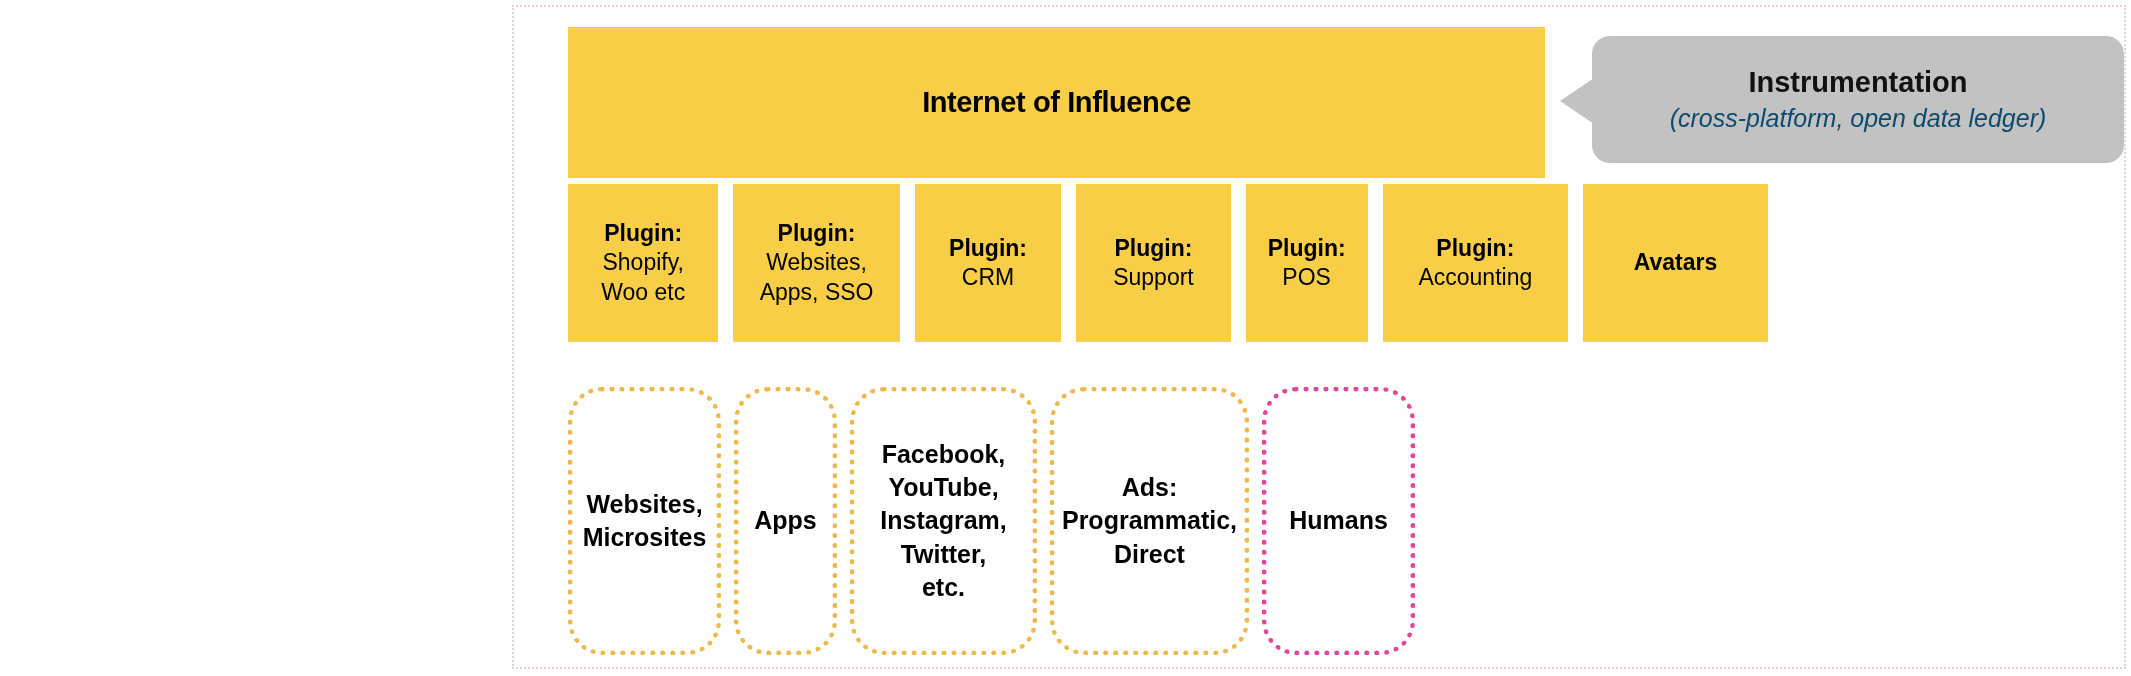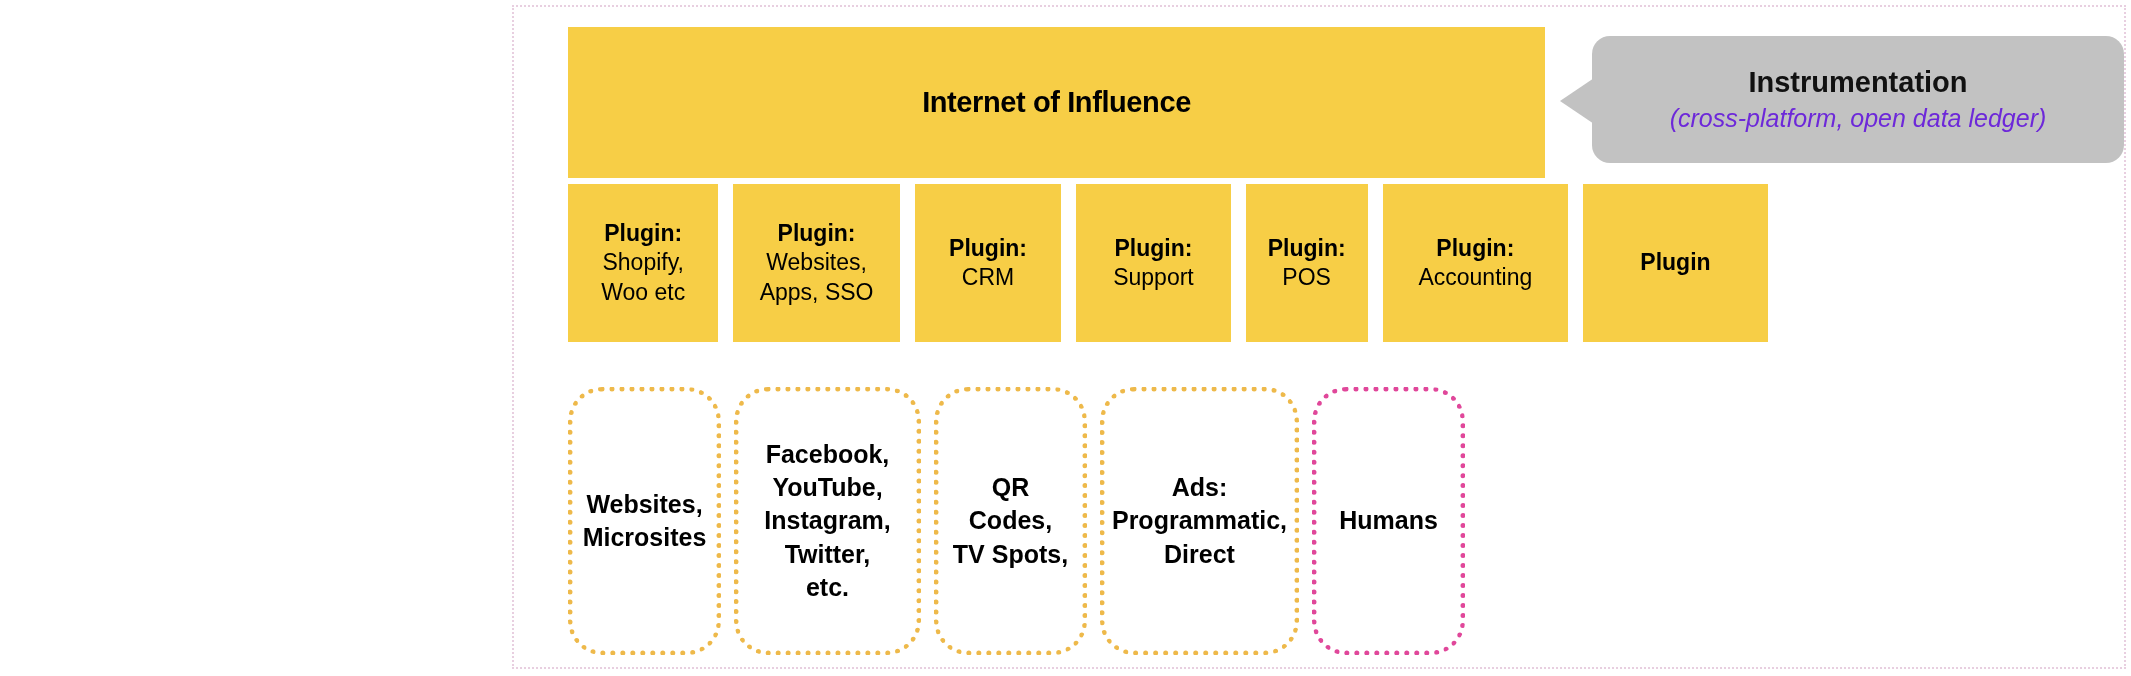--- a/index.html
+++ b/index.html
@@ -91,21 +91,21 @@
   .callout-title {
     font-size: 29px;
     font-weight: 700;
     color: #111111;
     line-height: 1.15;
     white-space: nowrap;
   }
   .callout-subtitle {
     font-size: 25px;
     font-style: italic;
-    color: #6d28d9;
+    color: #0c4a6e;
     line-height: 1.2;
     margin-top: 4px;
     white-space: nowrap;
   }
 
   
   #plugin-row {
     position: absolute;
     left: 54px;
     top: 177px;
@@ -238,45 +238,44 @@
       <span class="plugin-kicker">Plugin:</span>
       <span class="plugin-detail" style="white-space:pre-line;">POS</span>
     </div>
 
     <div class="plugin-card pw-5">
       <span class="plugin-kicker">Plugin:</span>
       <span class="plugin-detail" style="white-space:pre-line;">Accounting</span>
     </div>
 
     <div class="plugin-card pw-6 solo">
-      <span class="plugin-kicker">Plugin</span>
+      <span class="plugin-kicker">Avatars</span>
     </div>
 
   </div>
 
   <div id="channel-row">
 
     <div class="channel-card accent-amber cw-0">
       <span class="channel-label">Websites,
 Microsites</span>
     </div>
 
+    <div class="channel-card accent-amber cw-1">
+      <span class="channel-label">Apps</span>
+    </div>
 
     <div class="channel-card accent-amber cw-2">
       <span class="channel-label">Facebook,
 YouTube,
 Instagram,
 Twitter,
 etc.</span>
     </div>
 
-    <div class="channel-card accent-amber cw-3">
-      <span class="channel-label">QR Codes,
-TV Spots,</span>
-    </div>
 
     <div class="channel-card accent-amber cw-4">
       <span class="channel-label">Ads:
 Programmatic,
 Direct</span>
     </div>
 
 
     <div class="channel-card accent-pink cw-6">
       <span class="channel-label">Humans</span>

